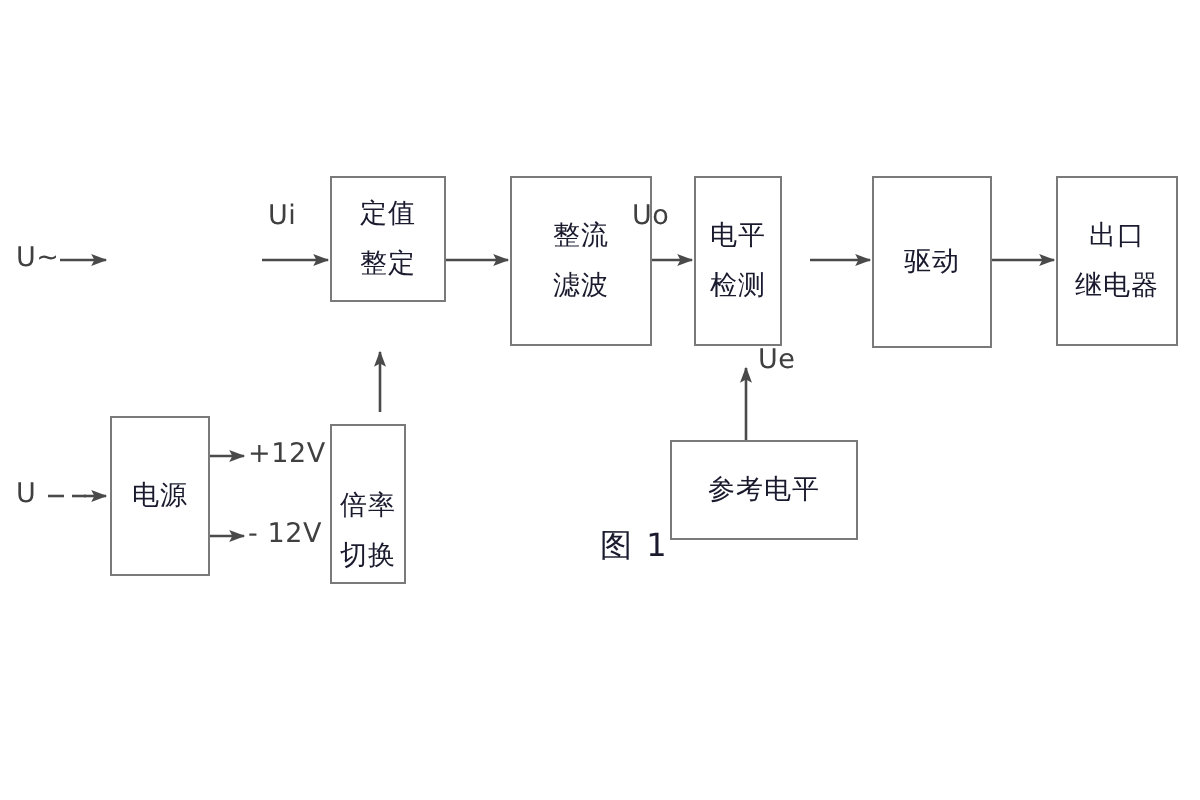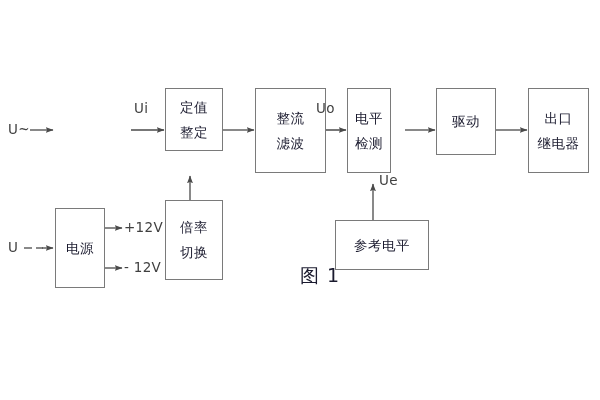--- a/index.html
+++ b/index.html
@@ -18,21 +18,21 @@
     letter-spacing:0.5px;
   }
   .box .ln{display:block;white-space:nowrap;}
 
   .lbl{
     position:absolute;color:#404040;font-size:13px;white-space:nowrap;
     letter-spacing:0.3px;
   }
   .lbl-lat{font-size:13.5px;}
   .caption{
-    position:absolute;color:#1a1a2e;font-size:19px;white-space:nowrap;
+    position:absolute;color:#1a1a2e;font-size:16px;white-space:nowrap;
     letter-spacing:1px;
   }
   svg.wires{position:absolute;left:0;top:0;width:600px;height:400px;
             pointer-events:none;}
 </style>
 </head>
 <body>
 
 <div id="diagram">
 
@@ -82,34 +82,34 @@
   <div class="box" style="left:255px;top:88px;width:71px;height:85px;">
     <span class="ln">整流</span>
     <span class="ln">滤波</span>
   </div>
 
   <div class="box" style="left:347px;top:88px;width:44px;height:85px;">
     <span class="ln">电平</span>
     <span class="ln">检测</span>
   </div>
 
-  <div class="box" style="left:436px;top:88px;width:60px;height:67px;">
+  <div class="box" style="left:436px;top:88px;width:60px;height:86px;">
     <span class="ln">驱动</span>
   </div>
 
   <div class="box" style="left:528px;top:88px;width:61px;height:85px;">
     <span class="ln">出口</span>
     <span class="ln">继电器</span>
   </div>
 
   <div class="box" style="left:55px;top:208px;width:50px;height:80px;">
     <span class="ln">电源</span>
   </div>
 
-  <div class="box" style="left:165px;top:200px;width:58px;height:80px;">
+  <div class="box" style="left:165px;top:212px;width:38px;height:80px;justify-content:flex-end;">
     <span class="ln">倍率</span>
     <span class="ln">切换</span>
   </div>
 
   <div class="box" style="left:335px;top:220px;width:94px;height:50px;">
     <span class="ln">参考电平</span>
   </div>
 
   <div class="lbl lbl-lat" style="left:8px;top:121px;">U~</div>
 

